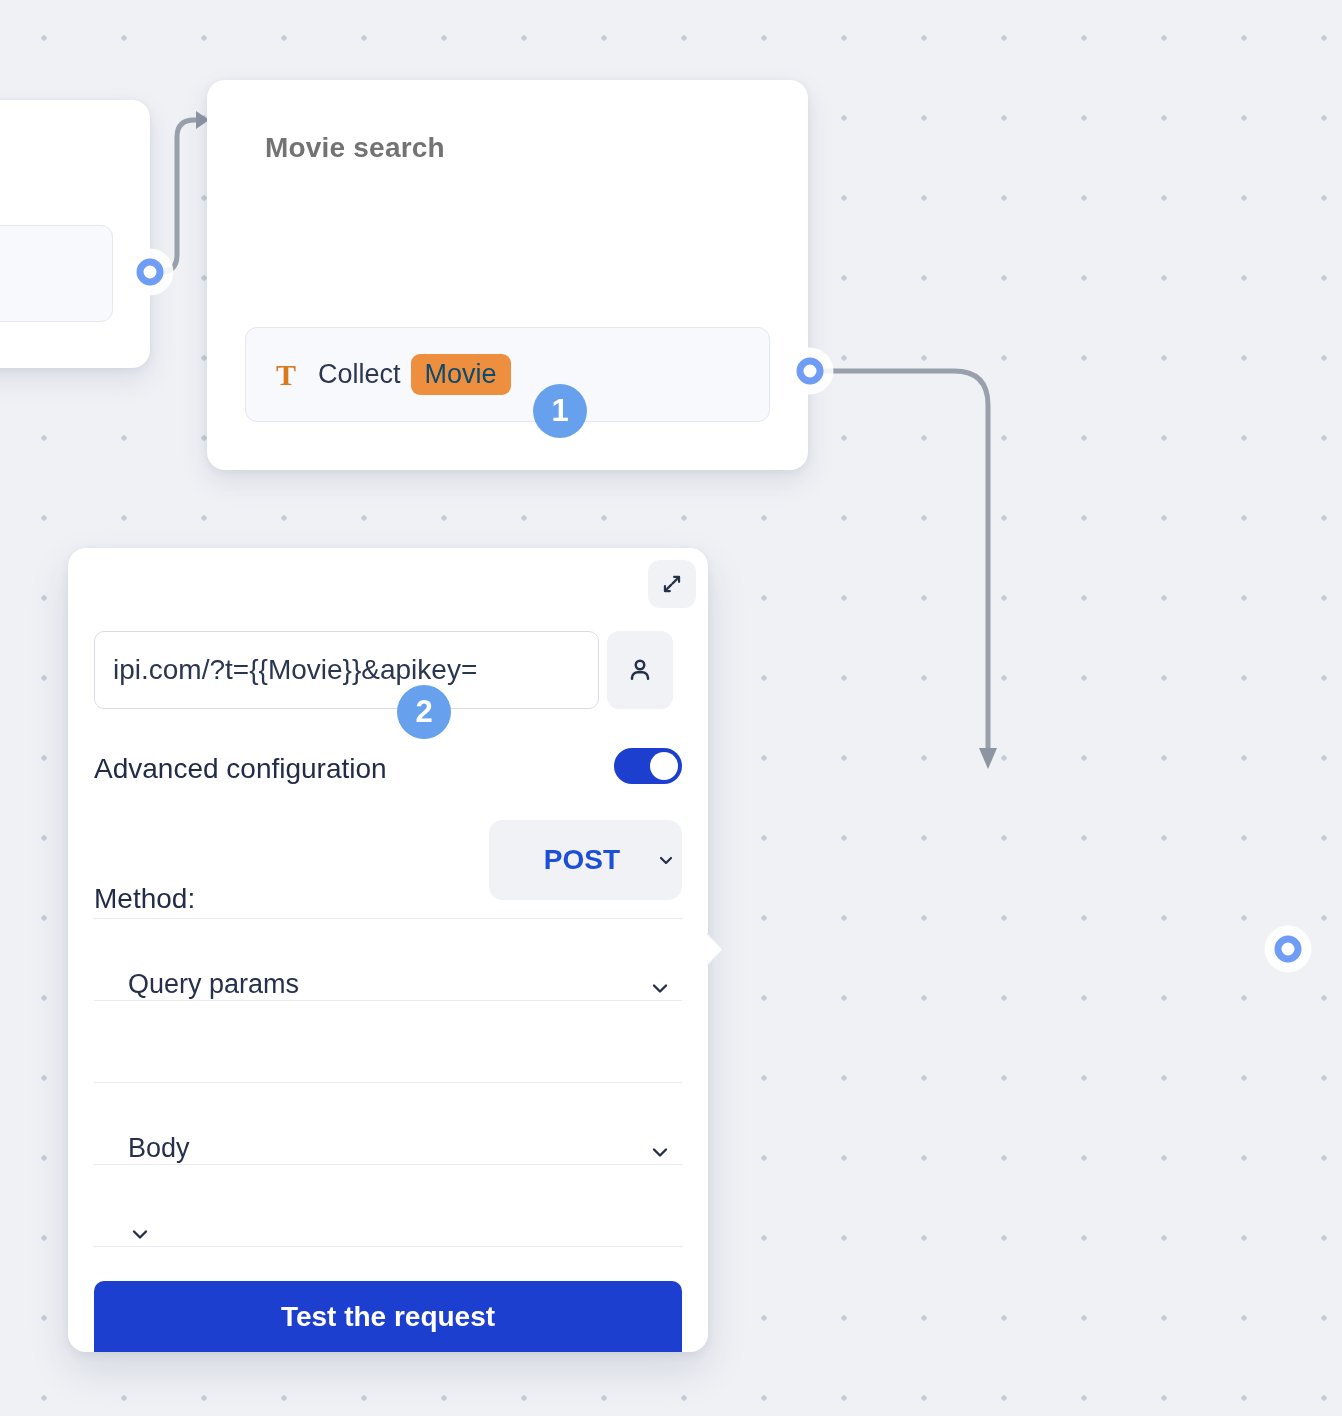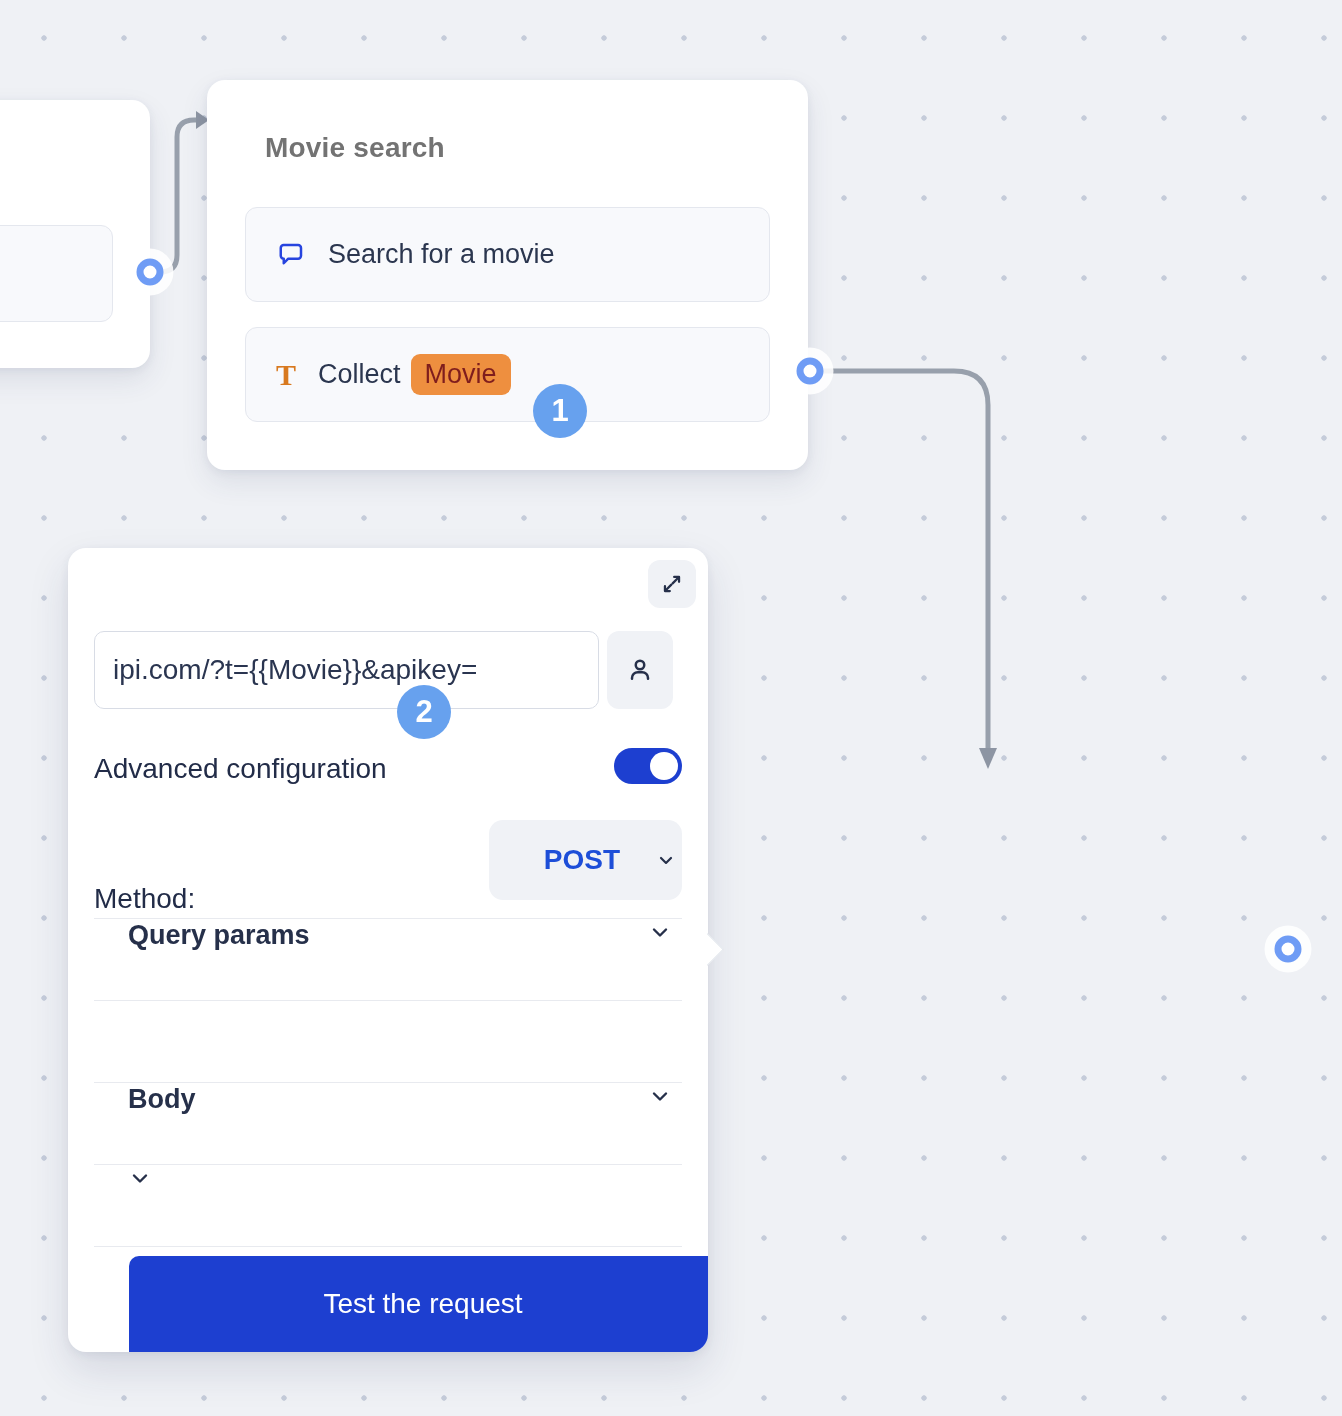--- a/index.html
+++ b/index.html
@@ -21,21 +21,21 @@
   }
   .node-item{
     position:absolute;display:flex;align-items:center;gap:22px;
     background:#f8f9fc;border:1.5px solid #e4e7ee;border-radius:12px;
     padding:0 30px;box-sizing:border-box;
   }
   .node-item .label{font-size:27px;color:#2b364f;white-space:nowrap;}
   .icon{display:inline-flex;align-items:center;justify-content:center;flex:0 0 auto;}
   .t-icon{font-family:"Liberation Serif", serif;font-size:30px;font-weight:700;color:#d8791f;}
   .chip{
-    display:inline-block;background:#ee8f3f;color:#7f1d1d;border-radius:9px;
+    display:inline-block;background:#ee8f3f;color:#0c4a6e;border-radius:9px;
     padding:5px 14px;font-size:27px;margin-left:10px;
   }
   .badge{
     position:absolute;width:54px;height:54px;border-radius:50%;
     background:#67a1ee;color:#fff;font-size:31px;font-weight:700;
     display:flex;align-items:center;justify-content:center;z-index:30;
   }
   .port{
     position:absolute;width:13px;height:13px;border:7px solid #6f9cf5;background:#ffffff;
     border-radius:50%;box-shadow:0 0 0 10px rgba(255,255,255,0.88);
@@ -74,28 +74,28 @@
   }
   .method-select{
     position:absolute;left:421px;top:272px;width:193px;height:80px;
     background:#f0f2f6;border:none;border-radius:14px;cursor:pointer;
     display:flex;align-items:center;justify-content:flex-end;gap:36px;
     font-size:28px;font-weight:600;color:#1d4ed8;
   }
   .divider{position:absolute;left:26px;width:588px;height:0;border-top:1.5px solid #e8eaef;}
   .acc-row{
     position:absolute;left:26px;width:588px;height:80px;cursor:pointer;
-    display:flex;align-items:flex-start;justify-content:space-between;
-    padding:0 10px 0 34px;box-sizing:border-box;background:transparent;border:none;font-weight:bold;
+    display:flex;align-items:flex-end;justify-content:space-between;
+    padding:0 10px 0 34px;box-sizing:border-box;background:transparent;border:none;
   }
   .acc-row .acc-label{font-size:27px;color:#26304a;font-family:"Liberation Sans",sans-serif;}
   .test-btn{
-    position:absolute;left:26px;bottom:0;width:588px;height:96px;
+    position:absolute;left:26px;bottom:0;width:588px;height:71px;
     background:#1d3fd0;color:#fff;border:none;border-radius:10px 10px 0 0;
-    font-size:28px;font-weight:400;cursor:pointer;font-family:"Liberation Sans",sans-serif;margin-left:35px;
+    font-size:28px;font-weight:700;cursor:pointer;font-family:"Liberation Sans",sans-serif;
   }
 </style>
 </head>
 <body>
 
 <div class="canvas">
 
   <svg class="wires" width="1342" height="1416" viewBox="0 0 1342 1416">
     <path d="M 160 272 Q 177 272 177 255 L 177 137 Q 177 120 194 120 L 197 120" fill="none" stroke="#98a0ac" stroke-width="5" stroke-linecap="round"></path>
     <polygon points="196,111 209,120 196,129" fill="#8d95a3"></polygon>
@@ -104,28 +104,20 @@
   </svg>
 
   <div class="card" style="left:-62px;top:100px;width:212px;height:268px;z-index:10">
     <div class="node-item" style="left:32px;top:125px;width:143px;height:97px;"></div>
   </div>
   <div class="port" style="left:150px;top:272px;"></div>
 
   <div class="card" style="left:207px;top:80px;width:601px;height:390px;z-index:10">
     <div class="node-title" style="left:50px;top:52px;">Movie search</div>
 
-    <div class="node-item" style="left:38px;top:127px;width:525px;height:95px;">
-      <span class="icon">
-        <svg width="30" height="30" viewBox="0 0 24 24" fill="none" stroke="#2744df" stroke-width="2" stroke-linejoin="round" stroke-linecap="round">
-          <path d="M20 12.6a2.3 2.3 0 0 1-2.3 2.3H9.8L6.2 18.6v-3.7h-.1A2.3 2.3 0 0 1 3.8 12.6V6.3A2.3 2.3 0 0 1 6.1 4h11.6A2.3 2.3 0 0 1 20 6.3z"></path>
-        </svg>
-      </span>
-      <span class="label">Search for a movie</span>
-    </div>
 
     <div class="node-item" style="left:38px;top:247px;width:525px;height:95px;">
       <span class="icon t-icon">T</span>
       <span class="label"><span>Collect</span><span class="chip">Movie</span></span>
     </div>
   </div>
   <div class="port" style="left:810px;top:371px;"></div>
   <div class="badge" style="left:533px;top:384px;">1</div>
 
   <div class="port" style="left:1288px;top:949px;"></div>

